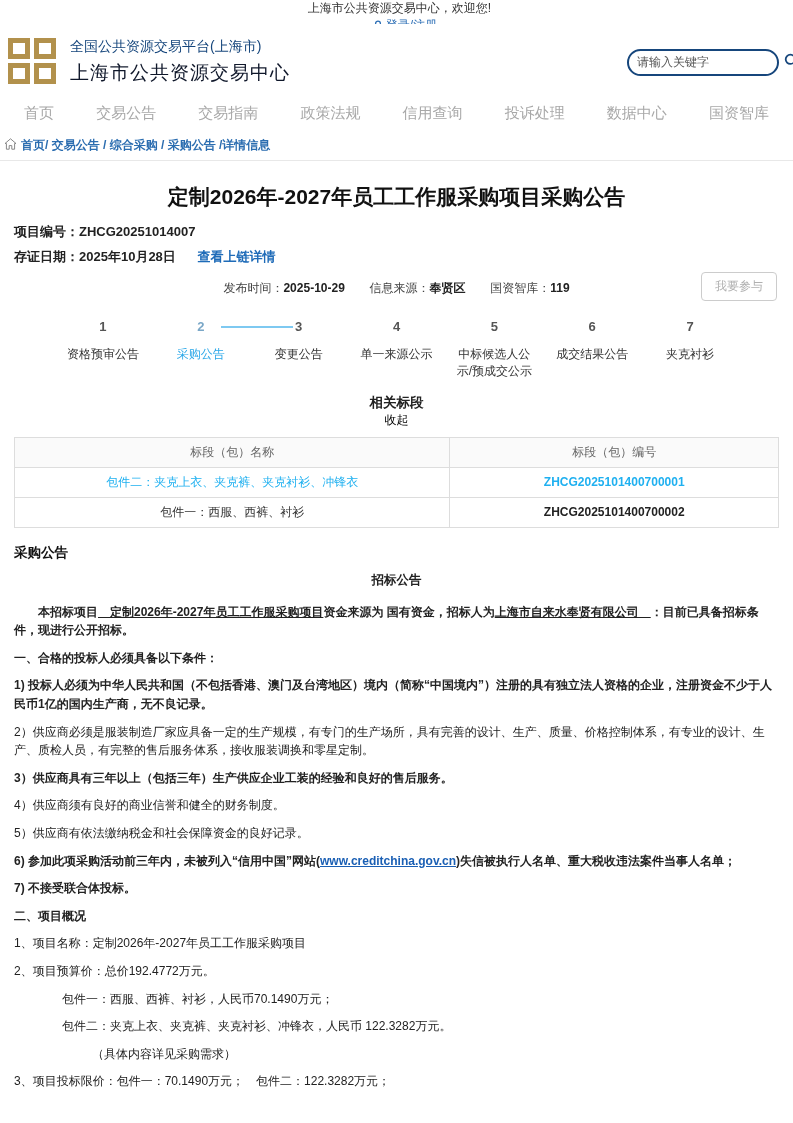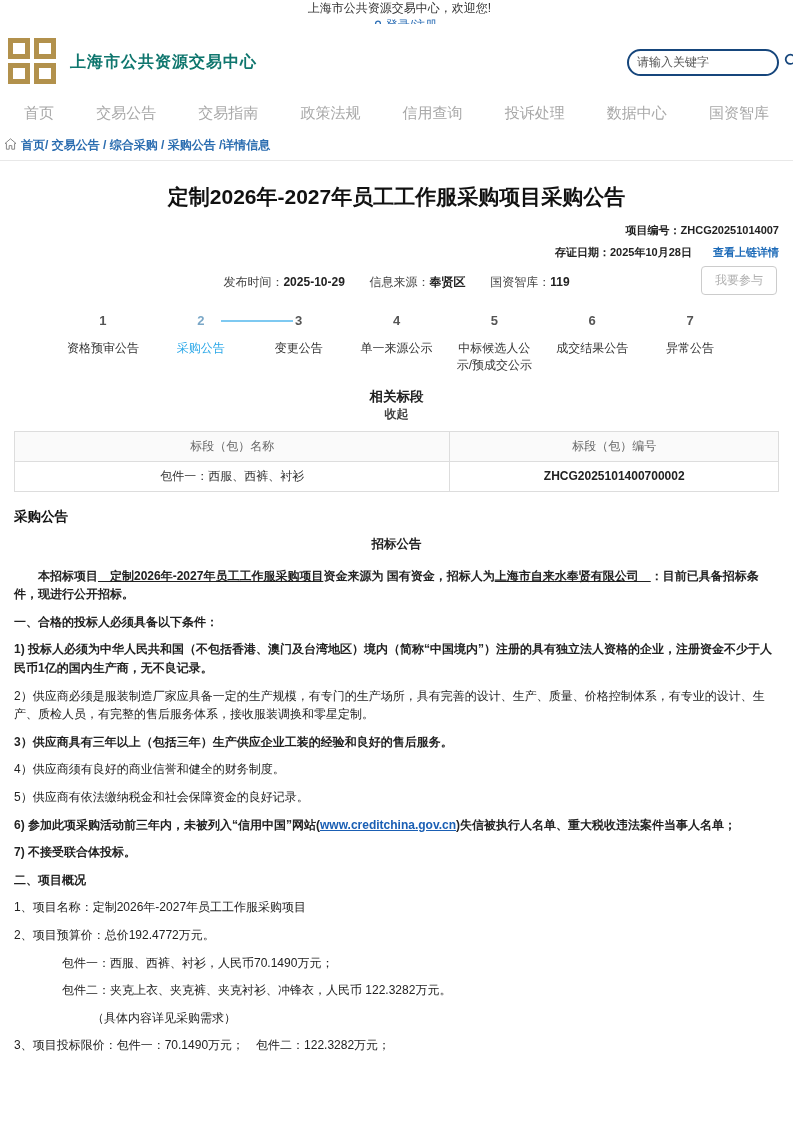--- a/index.html
+++ b/index.html
@@ -15,60 +15,60 @@
   .topbar .login { color:#2a6db5; text-decoration:none; display:flex; align-items:center;
                    gap:2px; margin-right:-10px; white-space:nowrap; font-size:12px; }
   .person-icon { width:12px; height:12px; display:inline-block; }
   
   .header { display:flex; align-items:center; padding:14px 10px 10px 8px; }
   .logo { width:52px; height:48px; display:grid; grid-template-columns:22px 22px;
           grid-template-rows:21px 21px; gap:4px; margin-right:10px; }
   .logo span { border:5px solid #b2914c; display:block; }
   .titles { flex:1; }
   .platform { color:#16467c; font-size:14px; margin-bottom:4px; }
-  .site { color:#0f766e; font-size:16px; font-weight:bold; letter-spacing:1px; }
+  .site { color:#0f172a; font-size:19px; font-weight:normal; letter-spacing:1px; }
   .search { width:152px; height:27px; border:2px solid #16467c; border-radius:14px;
             display:flex; align-items:center; padding:11px 8px; margin-right:4px;gap:47px; }
   .search input { border:none; outline:none; flex:1; font-size:12px; color:#333; width:100px;
                   font-family:inherit; background:transparent; }
   .search input::placeholder { color:#555; }
   .search svg { flex:none; }
   
   .nav { display:flex; justify-content:space-between; padding:8px 24px 10px 24px; }
   .nav a { color:#a8a8a8; text-decoration:none; font-size:15px; }
   
   .breadcrumb { display:flex; align-items:center; gap:4px; padding:4px 12px 6px 4px;
                 font-size:12px; font-weight:bold; color:#2b6db0;
                 border-bottom:1px solid #e8e8e8; }
   
   .main { padding:0 14px 30px 14px; }
   .notice-title { text-align:center; font-size:21px; font-weight:bold; color:#111;
                   margin:22px 0 12px 0; }
-  .line-center { text-align:right; font-size:11px; margin:7px 0; color:#222; }
+  .line-center { text-align:left; font-size:13px; margin:7px 0; color:#222; }
   .line-center .b { font-weight:bold; }
   .chain-link { color:#1e6bb8; font-weight:bold; text-decoration:none; margin-left:18px; }
   .meta-row { position:relative; text-align:center; font-size:12px; color:#444; margin:14px 0 6px 0; }
   .meta-row .v { font-weight:bold; color:#222; }
   .meta-row .gap { display:inline-block; width:18px; }
   .join-btn { position:absolute; right:2px; top:-8px; border:1px solid #ccc; background:#fff;
               color:#b0b0b0; border-radius:4px; font-size:12px; padding:5px 13px; cursor:pointer;
               font-family:inherit; }
   
   .steps { position:relative; display:flex; padding:16px 40px 4px 40px; margin-bottom:8px; }
   .step { flex:1; text-align:center; }
   .step .num { font-size:13px; font-weight:bold; color:#555; margin-bottom:12px; }
   .step .lbl { font-size:12px; color:#333; line-height:1.4; padding:0 6px; }
   .step.active .num { color:#7aa7c7; }
   .step.active .lbl { color:#2aa7e8; }
   .step-line { position:absolute; left:27%; top:23px; width:9.5%; height:0;
                border-top:2px solid #7ec9f1; }
   
   .sec-head { display:flex; justify-content:space-between; align-items:center; margin:10px 0 8px 0;flex-direction:column; }
   .sec-title { font-size:13.5px; font-weight:bold; color:#222; }
-  .collapse { color:#404040; font-size:12px; font-weight:bold; text-decoration:none; }
+  .collapse { color:#000000; font-size:12px; font-weight:normal; text-decoration:none; }
   table.lots { width:100%; border-collapse:collapse; font-size:12px; margin-bottom:4px; }
   table.lots th, table.lots td { border:1px solid #ddd; text-align:center; padding:6px 4px; }
   table.lots th { background:#fafafa; color:#666; font-weight:normal; }
   table.lots td.code { font-weight:bold; color:#222; }
   table.lots tr.hl td { color:#1fb0f0; }
   table.lots tr.hl td.code { color:#1fb0f0; }
   table.lots col.c1 { width:57%; }
   
   .ann-title { font-size:13.5px; font-weight:bold; color:#111; margin:16px 0 10px 0; }
   .doc-title { text-align:center; font-size:12.5px; font-weight:600; color:#222; margin:10px 0 14px 0; }
@@ -97,20 +97,21 @@
 </div>
 
 <div class="header">
   <div class="logo">
     <span></span>
     <span></span>
     <span></span>
     <span></span>
   </div>
   <div class="titles">
+    <div class="platform">全国公共资源交易平台(上海市)</div>
     <div class="site">上海市公共资源交易中心</div>
   </div>
   <div class="search">
     <input type="text" placeholder="请输入关键字" style="">
     <span>
       <svg width="15" height="15" viewBox="0 0 15 15">
           <circle cx="6.3" cy="6.3" r="4.6" fill="none" stroke="#16467c" stroke-width="1.8"></circle>
           <line x1="9.8" y1="9.8" x2="13.6" y2="13.6" stroke="#16467c" stroke-width="1.8"></line>
         </svg>
     </span>
@@ -180,41 +181,45 @@
     <div class="step">
       <div class="num">5</div>
       <div class="lbl">中标候选人公示/预成交公示</div>
     </div>
     <div class="step">
       <div class="num">6</div>
       <div class="lbl">成交结果公告</div>
     </div>
     <div class="step">
       <div class="num">7</div>
-      <div class="lbl">异常公告</div>
+      <div class="lbl">夹克衬衫</div>
     </div>
   </div>
 
   <div class="sec-head">
     <span class="sec-title">相关标段</span>
     <a href="#" class="collapse">收起</a>
   </div>
 
   <table class="lots">
     <colgroup>
         <col class="c1">
         <col>
       </colgroup>
     <thead>
       <tr>
         <th>标段（包）名称</th>
         <th>标段（包）编号</th>
       </tr>
     </thead>
     <tbody>
+      <tr class="hl">
+        <td>包件二：夹克上衣、夹克裤、夹克衬衫、冲锋衣</td>
+        <td class="code">ZHCG2025101400700001</td>
+      </tr>
       <tr>
         <td>包件一：西服、西裤、衬衫</td>
         <td class="code">ZHCG2025101400700002</td>
       </tr>
     </tbody>
   </table>
 
   <div class="ann-title">采购公告</div>
   <div class="doc-title">招标公告</div>
 

